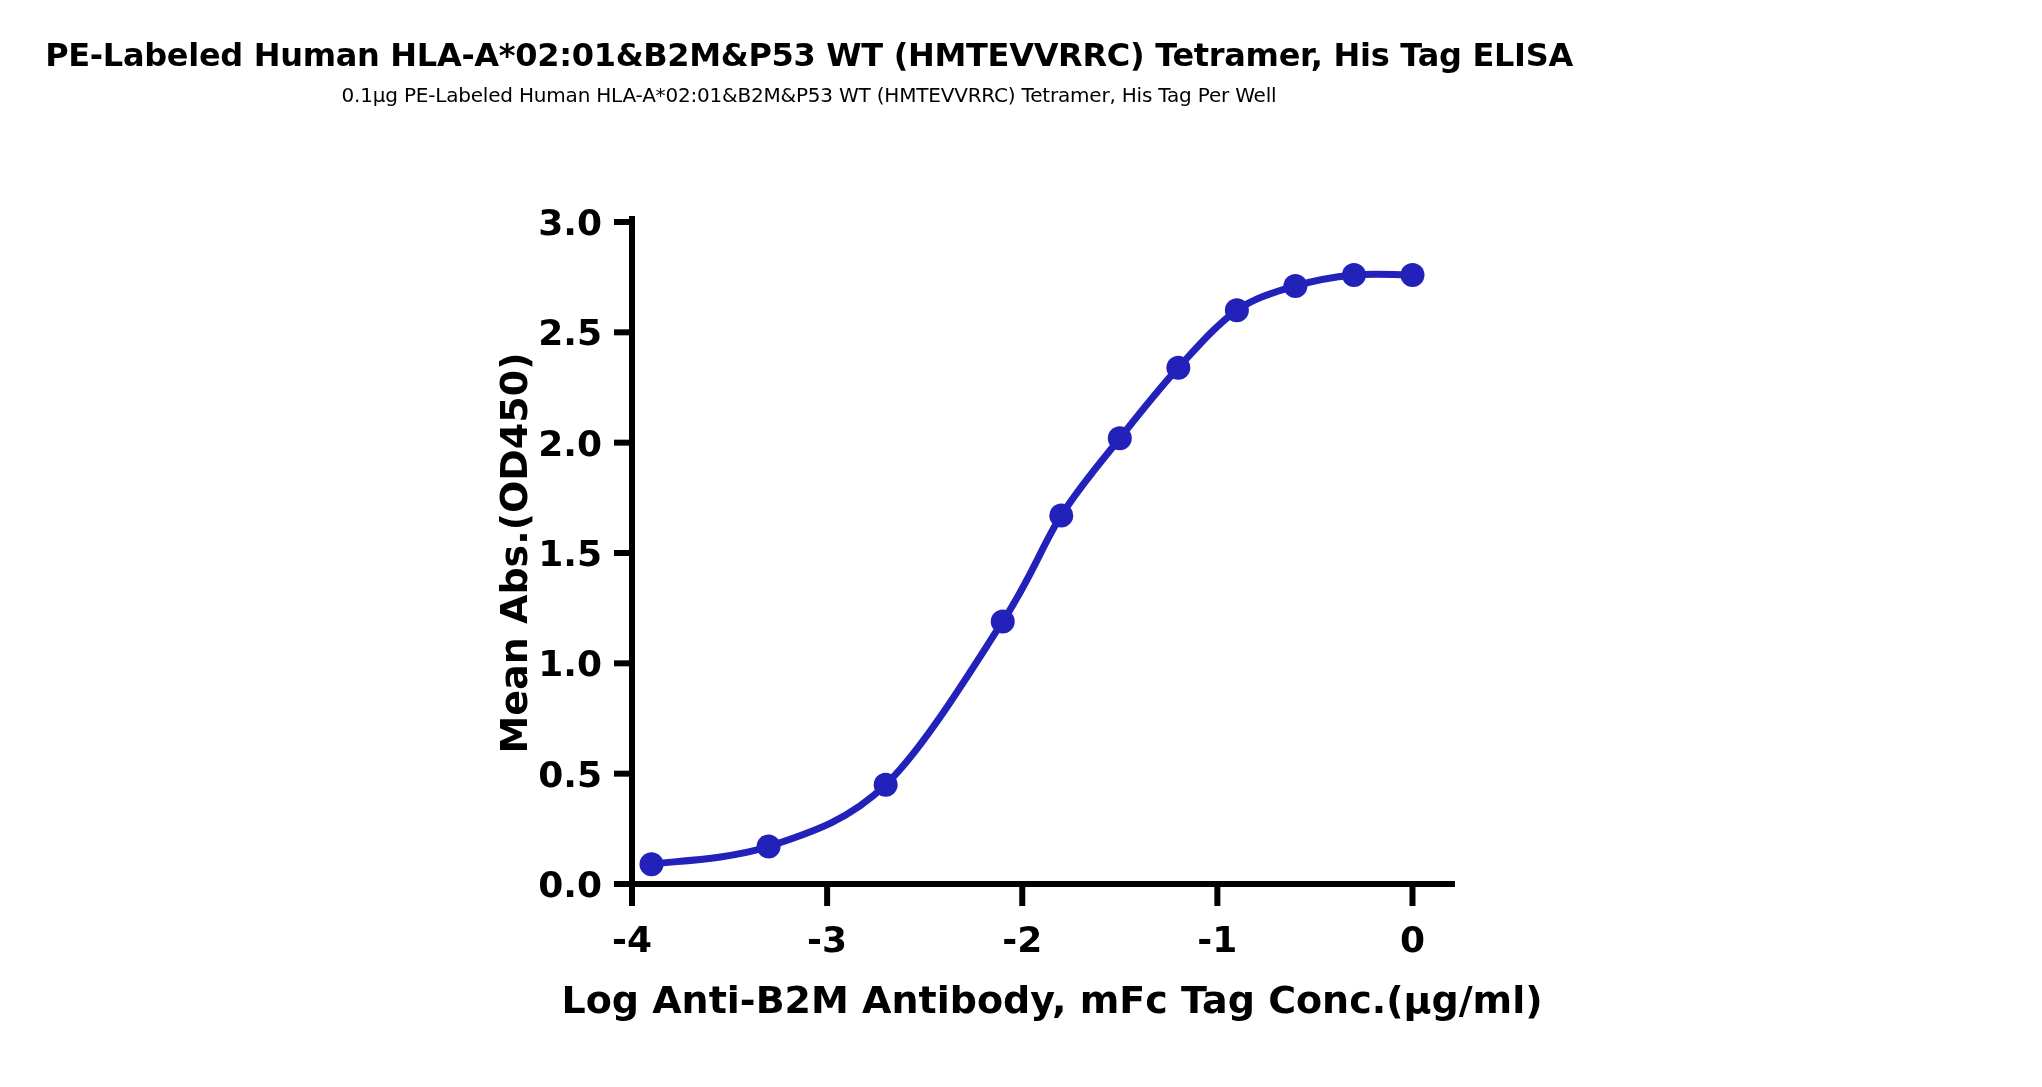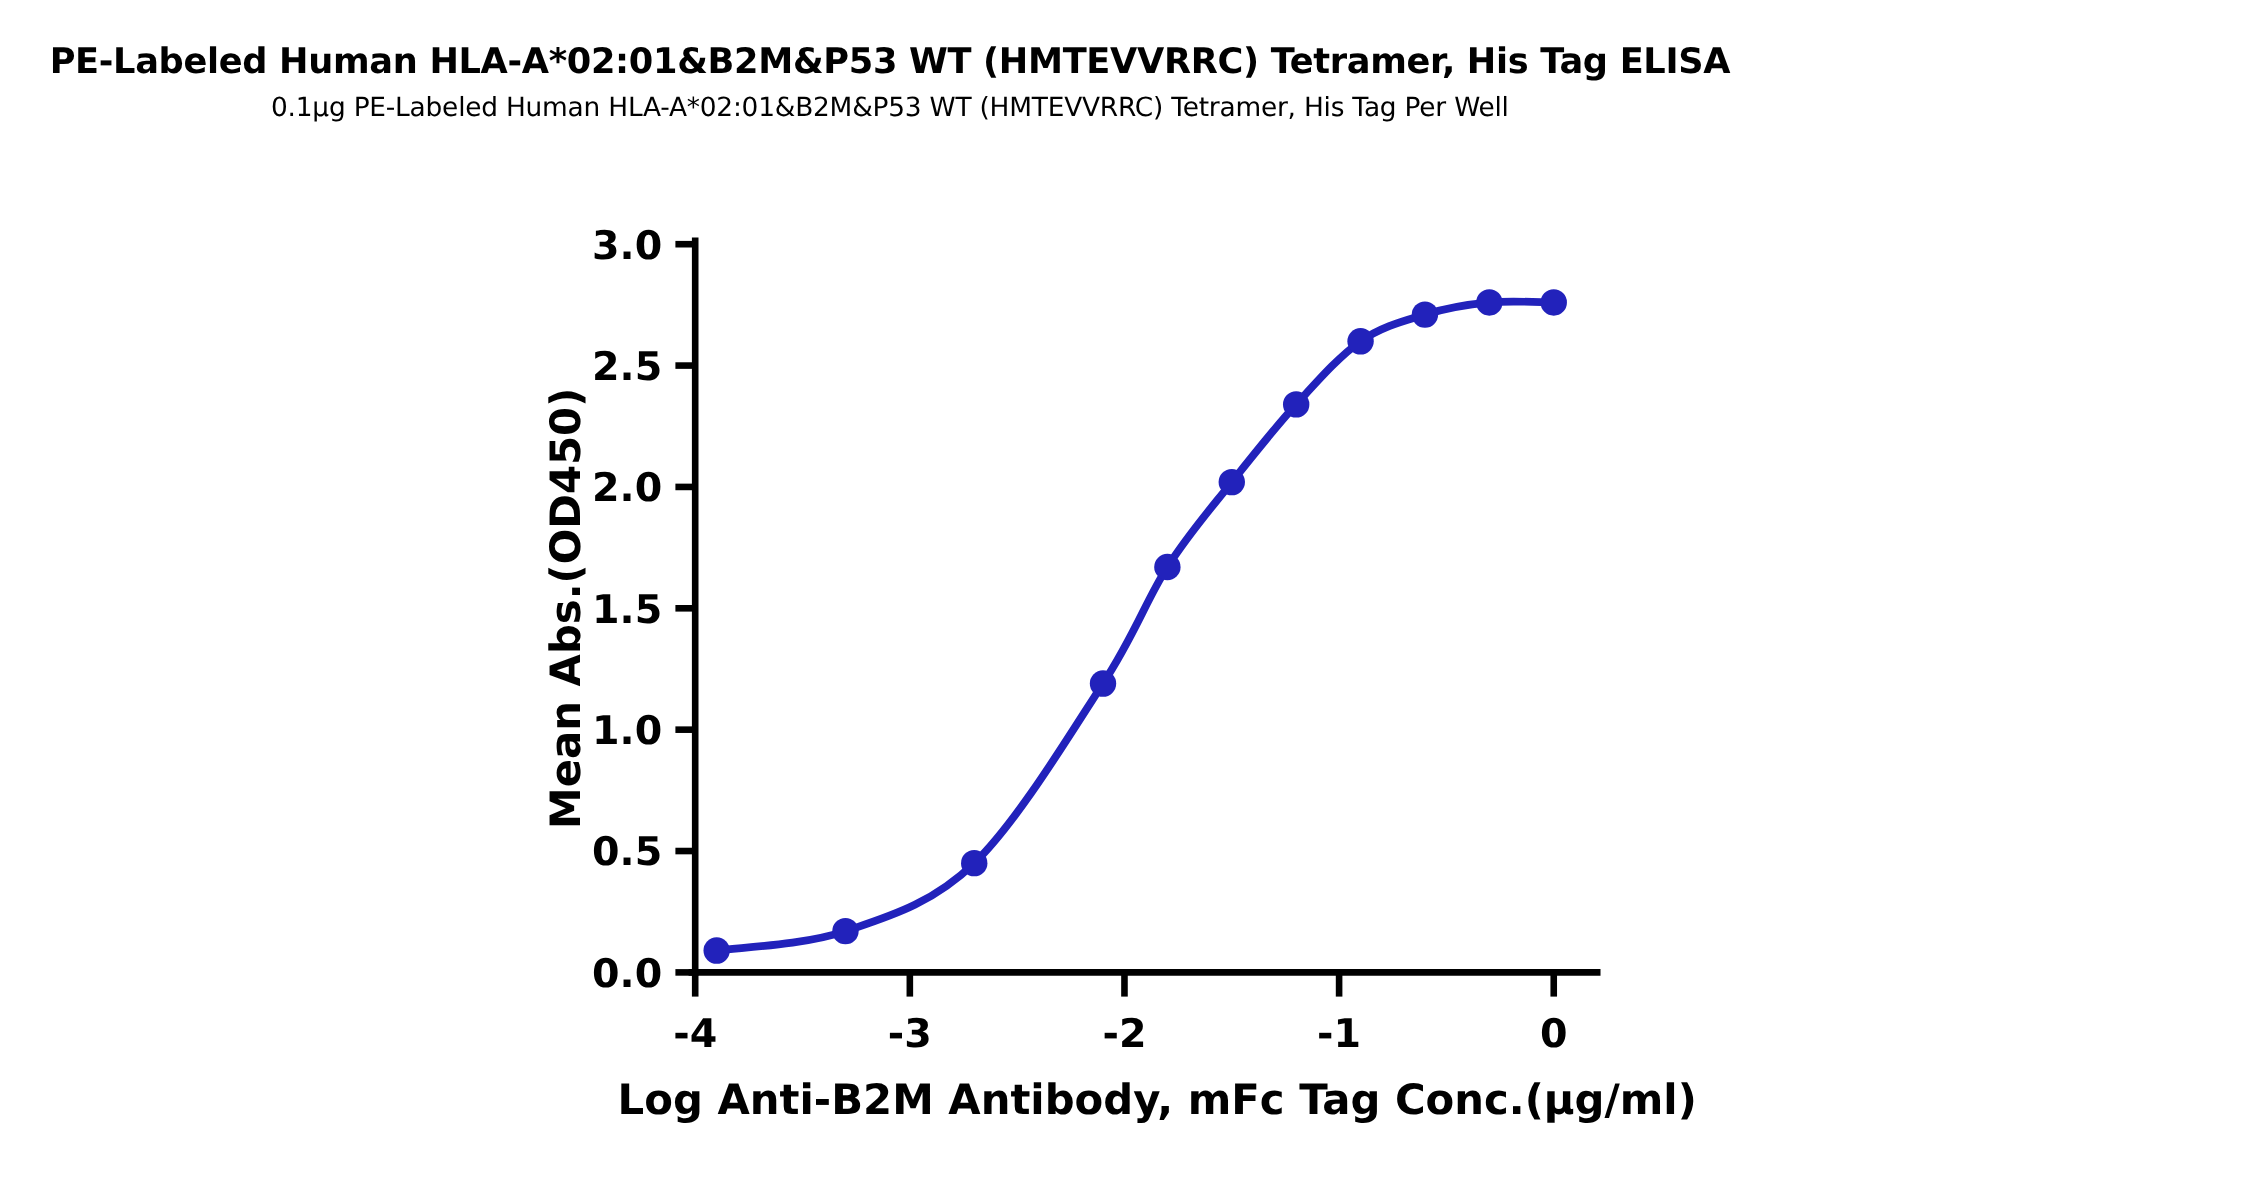--- a/index.html
+++ b/index.html
@@ -30,21 +30,21 @@
     font-size: 32px;
     font-weight: bold;
     letter-spacing: -0.3px;
     line-height: 1.1;
     white-space: nowrap;
     font-family: "DejaVu Sans", "Liberation Sans", sans-serif;
   }
   #chart-subtitle {
     margin: 0;
     padding-top: 11px;
-    font-size: 24px;
+    font-size: 20px;
     font-weight: normal;
     letter-spacing: -0.2px;
     line-height: 1.1;
     white-space: nowrap;
     font-family: "DejaVu Sans", "Liberation Sans", sans-serif;
   }
 
   
   #figure {
     position: absolute;

